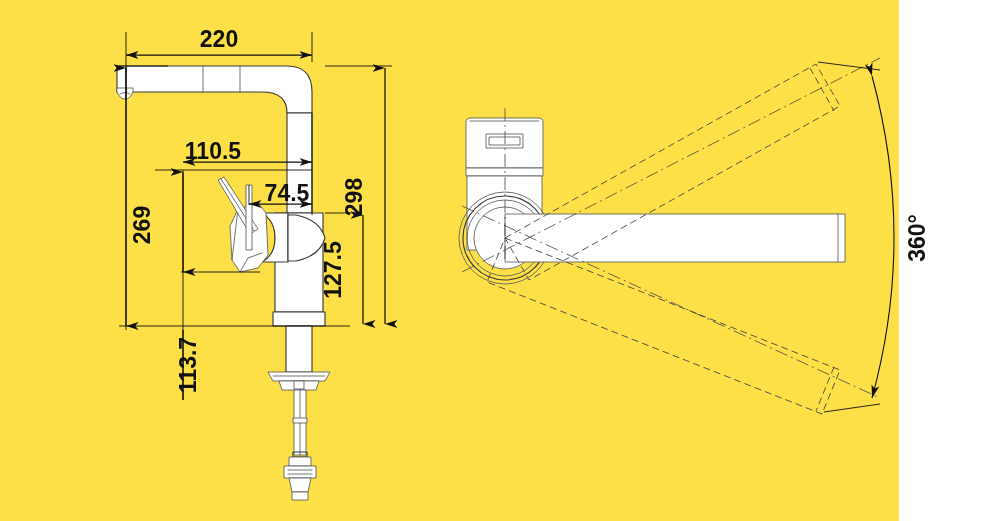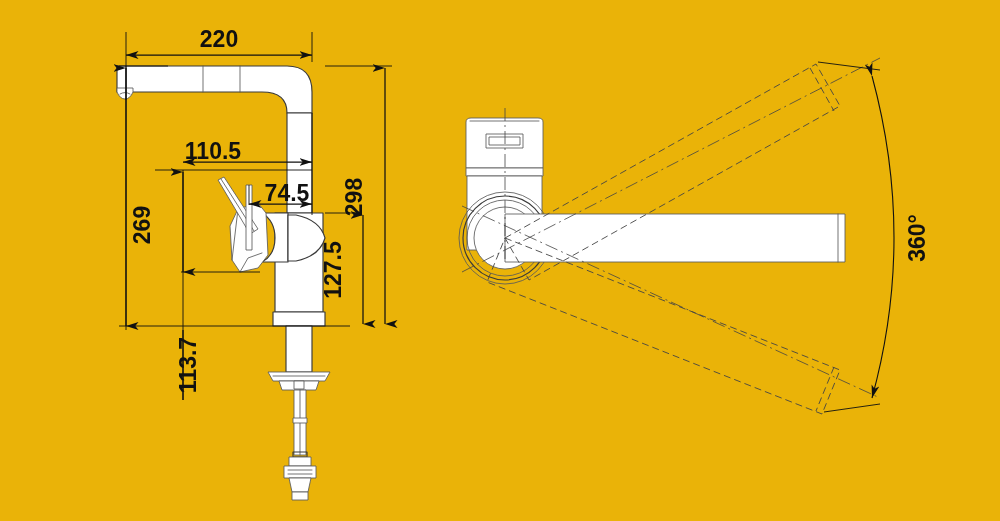--- a/index.html
+++ b/index.html
@@ -9,23 +9,23 @@
     background: #ffffff;
   }
   body {
     width: 1000px;
     height: 521px;
     overflow: hidden;
     font-family: "Liberation Sans", sans-serif;
   }
   #drawing-root {
     position: relative;
-    width: 1000px;
+    width: 899px;
     height: 521px;
-    background: #eab308;
+    background: #fde047;
   }
   svg.drawing {
     display: block;
     width: 1000px;
     height: 521px;
   }
   .dim-text {
     font-family: "Liberation Sans", sans-serif;
     font-weight: bold;
     font-size: 23px;

